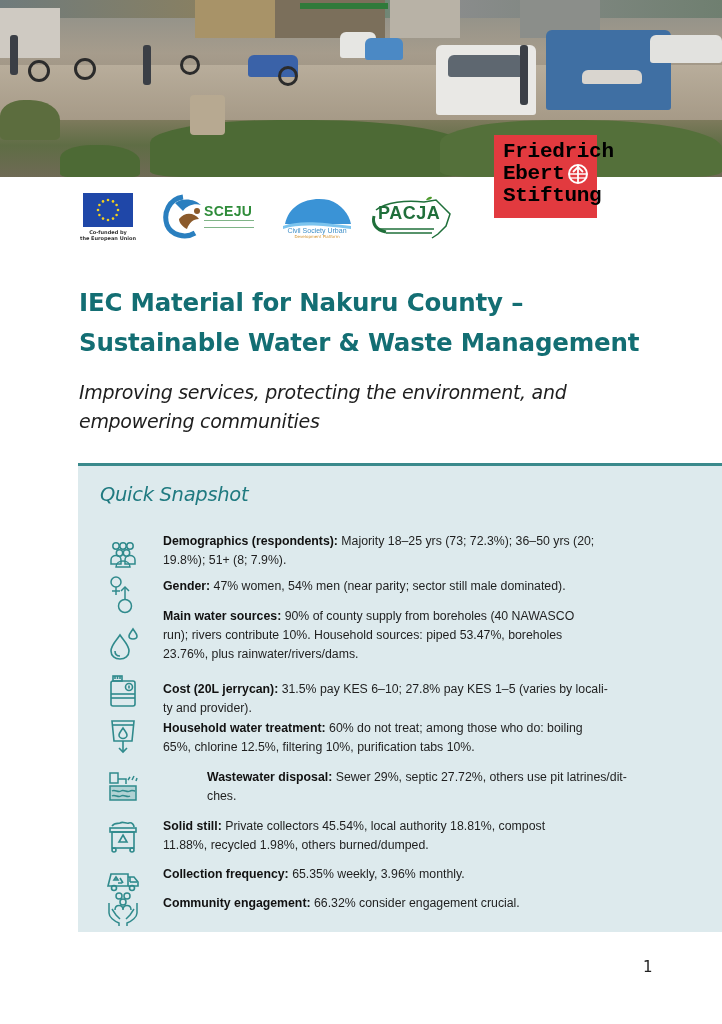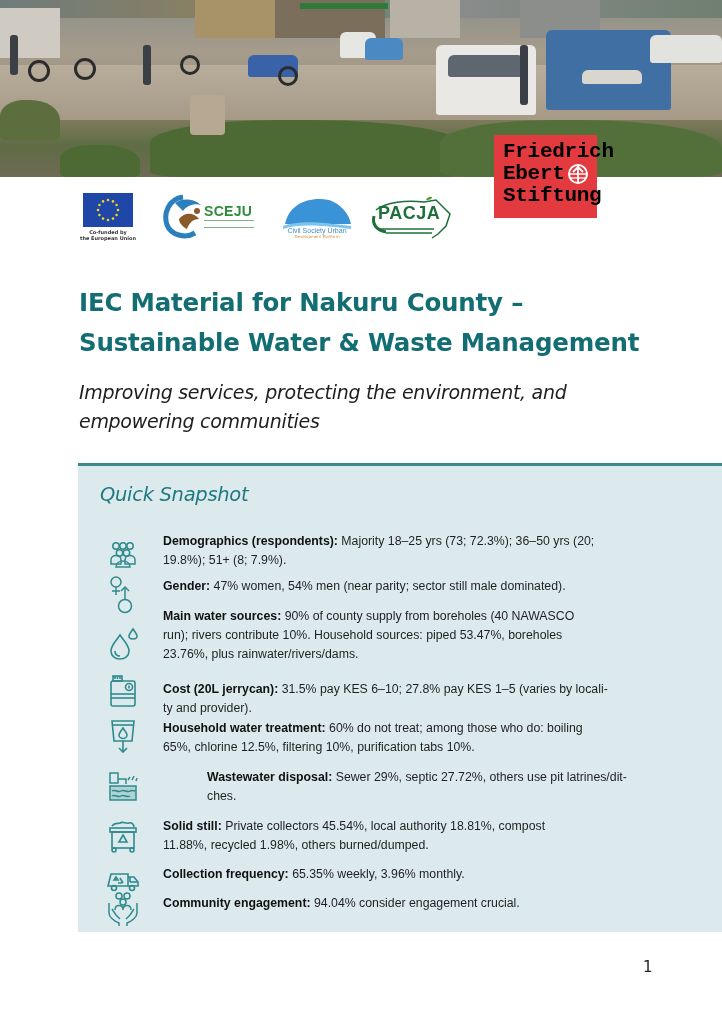--- a/index.html
+++ b/index.html
@@ -310,18 +310,18 @@
       <circle cx="13" cy="5" r="3"></circle>
         <circle cx="21" cy="5" r="3"></circle>
         <circle cx="17" cy="11" r="3"></circle>
       <path d="M9 19 C9 13 17 13 17 19 M17 19 C17 13 25 13 25 19"></path>
       <path d="M3 12 L3 22 C3 26 8 30 13 32 L13 35"></path>
       <path d="M31 12 L31 22 C31 26 26 30 21 32 L21 35"></path>
       <path d="M6 18 L10 24 L14 28"></path>
         <path d="M28 18 L24 24 L20 28"></path>
     </svg>
     <div class="txt" style="top:0;">
-      <b>Community engagement:</b><span> 94.04% consider engagement crucial.</span>
+      <b>Community engagement:</b><span> 66.32% consider engagement crucial.</span>
     </div>
   </div>
 </div>
 
 <div class="page-num">1</div>
 
 </body></html>

